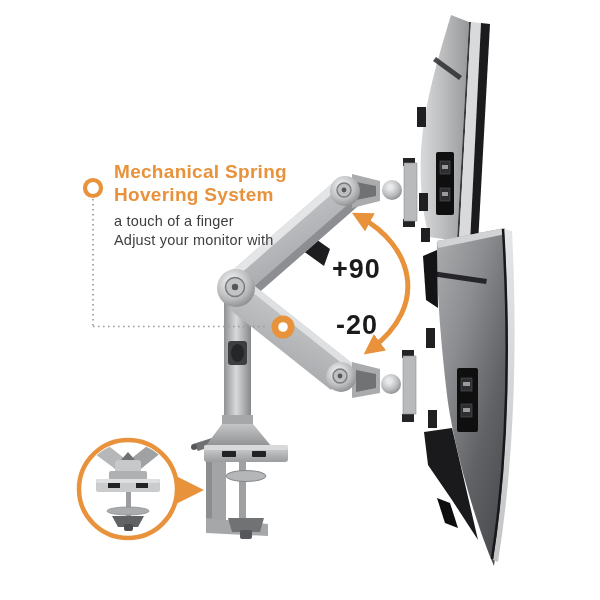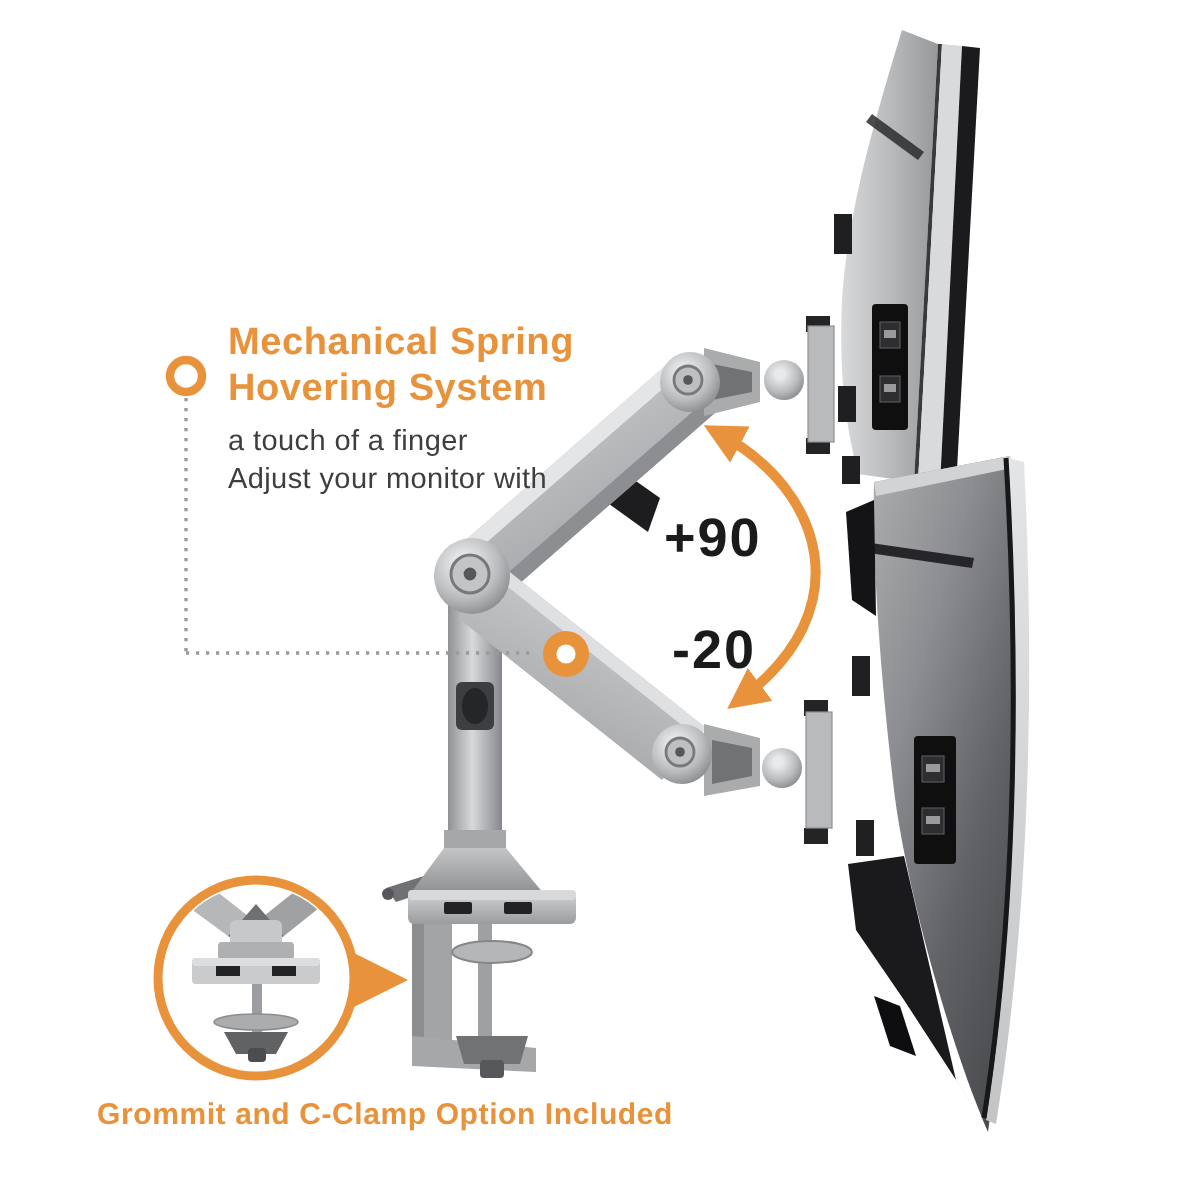--- a/index.html
+++ b/index.html
@@ -217,15 +217,14 @@
   <div class="txt callout-title">
     <span class="line">Mechanical Spring</span>
     <span class="line">Hovering System</span>
   </div>
   <div class="txt callout-desc">
     <span class="line">a touch of a finger</span>
     <span class="line">Adjust your monitor with</span>
   </div>
   <div class="txt angle-label angle-up">+90</div>
   <div class="txt angle-label angle-down">-20</div>
-  <div class="txt footer-caption">Grommit and C-Clamp Option Included</div>
 
 </div>
 
 </body></html>

